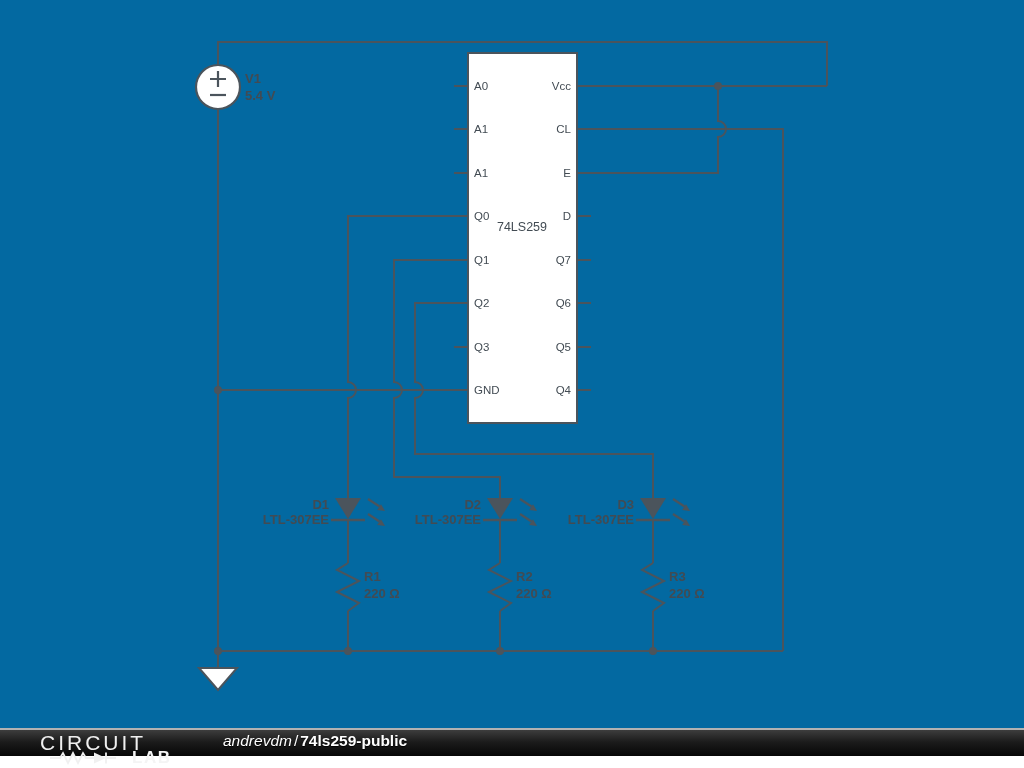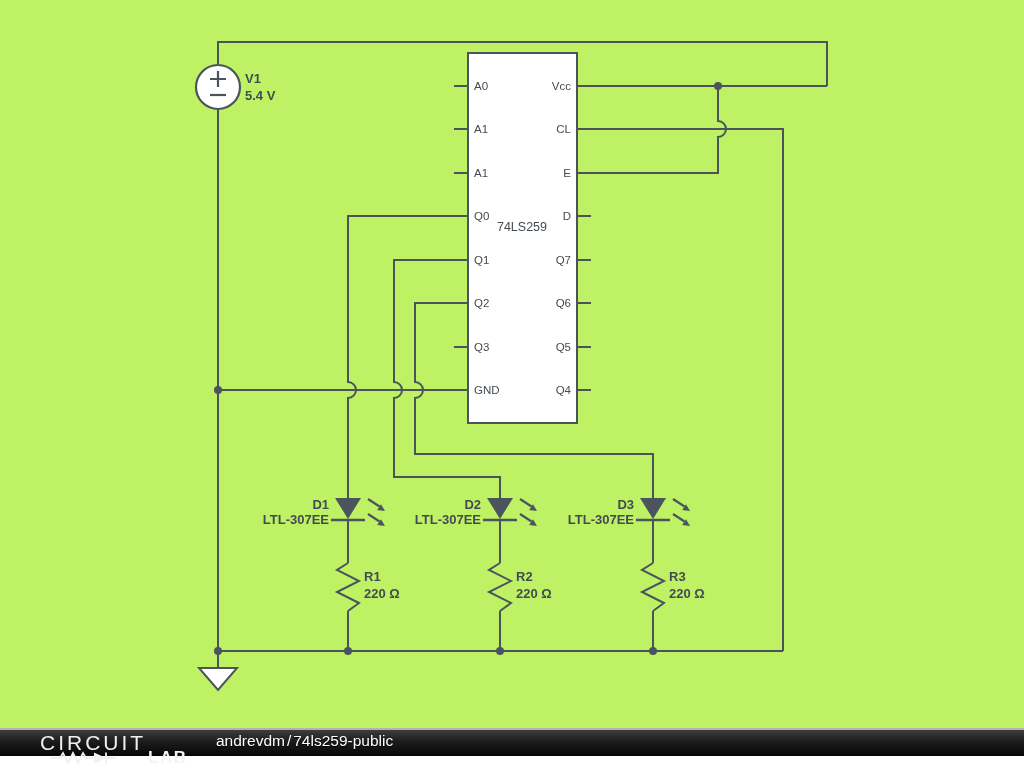--- a/index.html
+++ b/index.html
@@ -1,35 +1,35 @@
 <!DOCTYPE html>
 <html><head>
 <meta charset="utf-8">
 <title>74ls259-public</title>
 <style>
   html,body{margin:0;padding:0;background:#fff;}
   body{width:1024px;height:768px;overflow:hidden;position:relative;
        font-family:"Liberation Sans",sans-serif;}
-  .canvas-wrap{position:absolute;top:0;left:0;width:1024px;height:730px;background:#bef264;}
+  .canvas-wrap{position:absolute;top:0;left:0;width:1024px;height:730px;background:#0369a1;}
   svg text{fill:#424b53;}
   .pin-label{font-size:11.5px;font-weight:400;}
   .chip-label{font-size:12.5px;font-weight:400;}
   .comp-label{font-size:13px;font-weight:bold;}
   
   .footer{position:absolute;left:0;top:728px;width:1024px;height:28px;box-sizing:border-box;
           border-top:2px solid #b2b2b2;
           background:linear-gradient(180deg,#3d3d3d 0%,#1c1c1c 45%,#060606 100%);}
   .logo{position:absolute;left:40px;top:3px;color:#efefef;}
   .logo-circuit{font-size:21px;font-weight:100;letter-spacing:3px;line-height:19px;display:block;}
-  .logo-row{display:flex;align-items:center;margin-top:-4px;gap:16px;}
+  .logo-row{display:flex;align-items:center;margin-top:-4px;}
   .logo-lab{font-size:17px;font-weight:bold;letter-spacing:1.5px;margin-left:2px;color:#f4f4f4;}
   .credits{position:absolute;left:216px;top:2px;color:#fff;font-size:15.5px;line-height:17.5px;
            text-shadow:0 1px 1px #000;}
-  .credits .author{}
-  .credits .project{font-weight:normal;margin-top:9px;}
+  .credits .author{font-style:italic;margin-left:7px;}
+  .credits .project{font-weight:bold;margin-top:9px;}
   .credits .sep{padding:0 2px;}
 </style>
 </head>
 <body>
 
 <div class="canvas-wrap">
 <svg width="1024" height="730" viewBox="0 0 1024 730">
 
   <g stroke="#4b545c" stroke-width="2" fill="none">
     <path d="M 218 64 L 218 42 L 827 42 L 827 86"></path>

